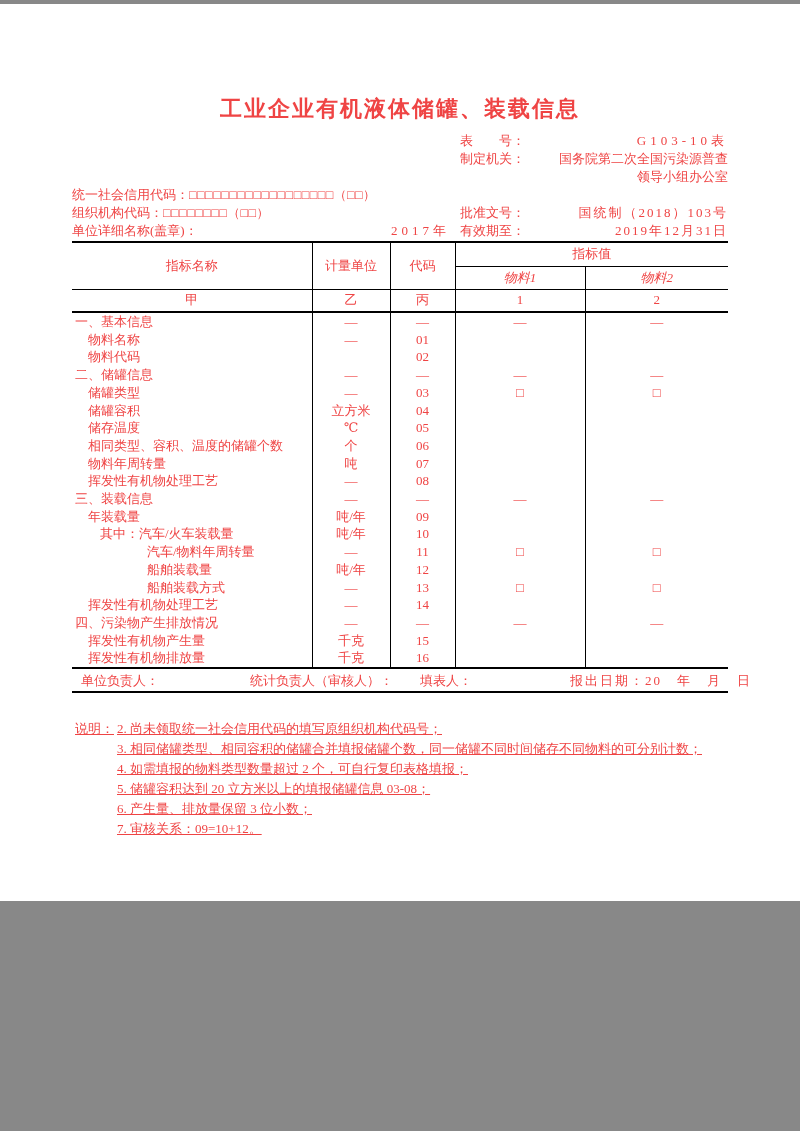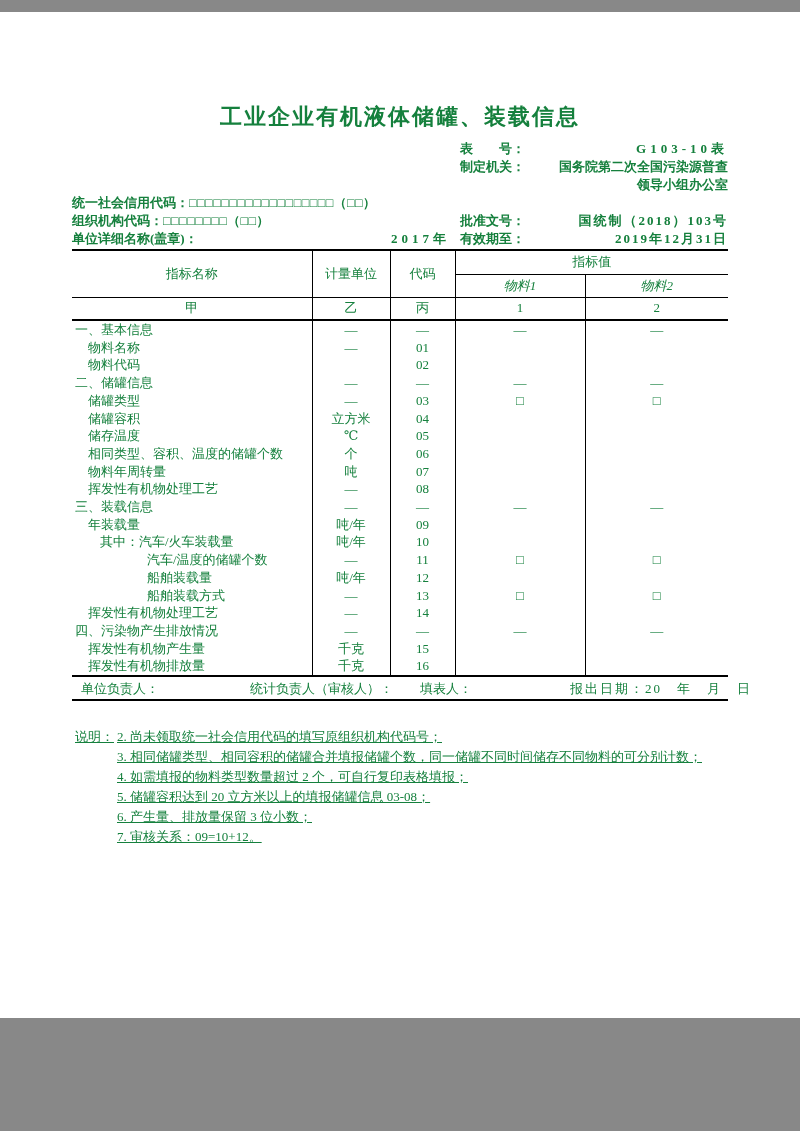--- a/index.html
+++ b/index.html
@@ -1,39 +1,39 @@
 <!DOCTYPE html>
 <html><head>
 <meta charset="utf-8">
 <style>
   * { margin:0; padding:0; box-sizing:border-box; }
   html,body { background:#888; }
   .page {
     position:relative;
-    width:800px; height:1006px;
-    margin:12px auto;
+    width:800px; height:897px;
+    margin:4px auto;
     background:#ffffff;
-    color:#15803d;
+    color:#ef4444;
     font-family:"Liberation Serif","DejaVu Serif",serif;
     font-size:13px;
     overflow:hidden;
   }
   .content { position:absolute; left:72px; top:0; width:656px; }
 
   .title {
     margin-top:90px;
     text-align:center;
     font-size:22px;
     font-weight:bold;
     letter-spacing:2px;
     font-family:"Liberation Sans","DejaVu Sans",sans-serif;
   }
 
   
-  .meta { margin-top:8px; line-height:18px;font-weight:bold; }
+  .meta { margin-top:8px; line-height:18px; }
   .meta-line { display:flex; }
   .meta-left  { width:388px; display:flex; align-items:center; }
   .meta-right { width:268px; display:flex; justify-content:space-between; align-items:baseline; }
   .meta-right.value-only { justify-content:flex-end; }
   .boxes { font-size:12.5px; letter-spacing:0.5px; white-space:nowrap; }
   .spaced  { letter-spacing:4px; }
   .spaced2 { letter-spacing:2px; }
   .year-right { margin-left:auto; padding-right:10px; }
 
   
@@ -275,21 +275,21 @@
 
           <tr>
             <td class="ind-2">其中：汽车/火车装载量</td>
             <td class="bl c">吨/年</td>
             <td class="bl c">10</td>
             <td class="bl c chk"></td>
             <td class="bl c chk"></td>
           </tr>
 
           <tr>
-            <td class="ind-3">汽车/温度的储罐个数</td>
+            <td class="ind-3">汽车/物料年周转量</td>
             <td class="bl c">—</td>
             <td class="bl c">11</td>
             <td class="bl c chk">□</td>
             <td class="bl c chk">□</td>
           </tr>
 
           <tr>
             <td class="ind-3">船舶装载量</td>
             <td class="bl c">吨/年</td>
             <td class="bl c">12</td>

